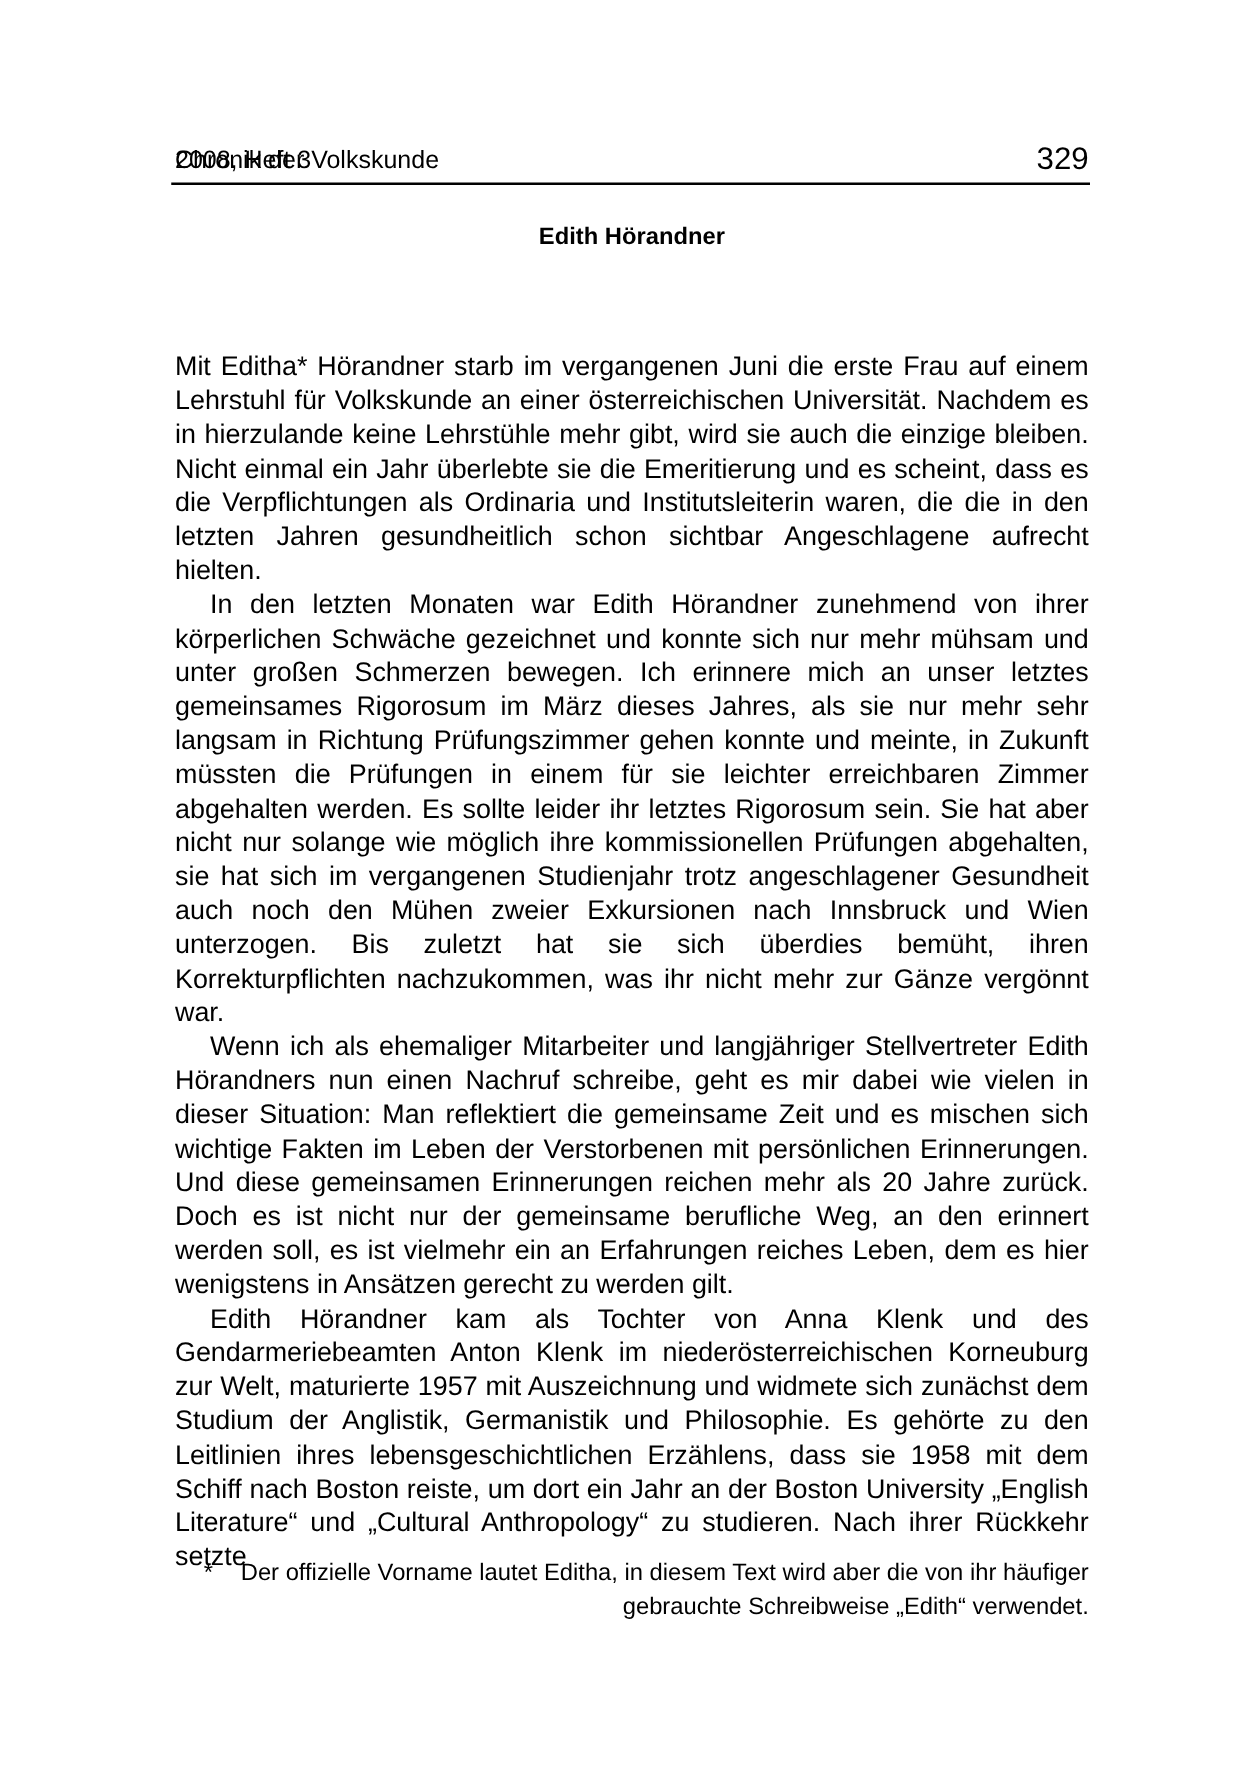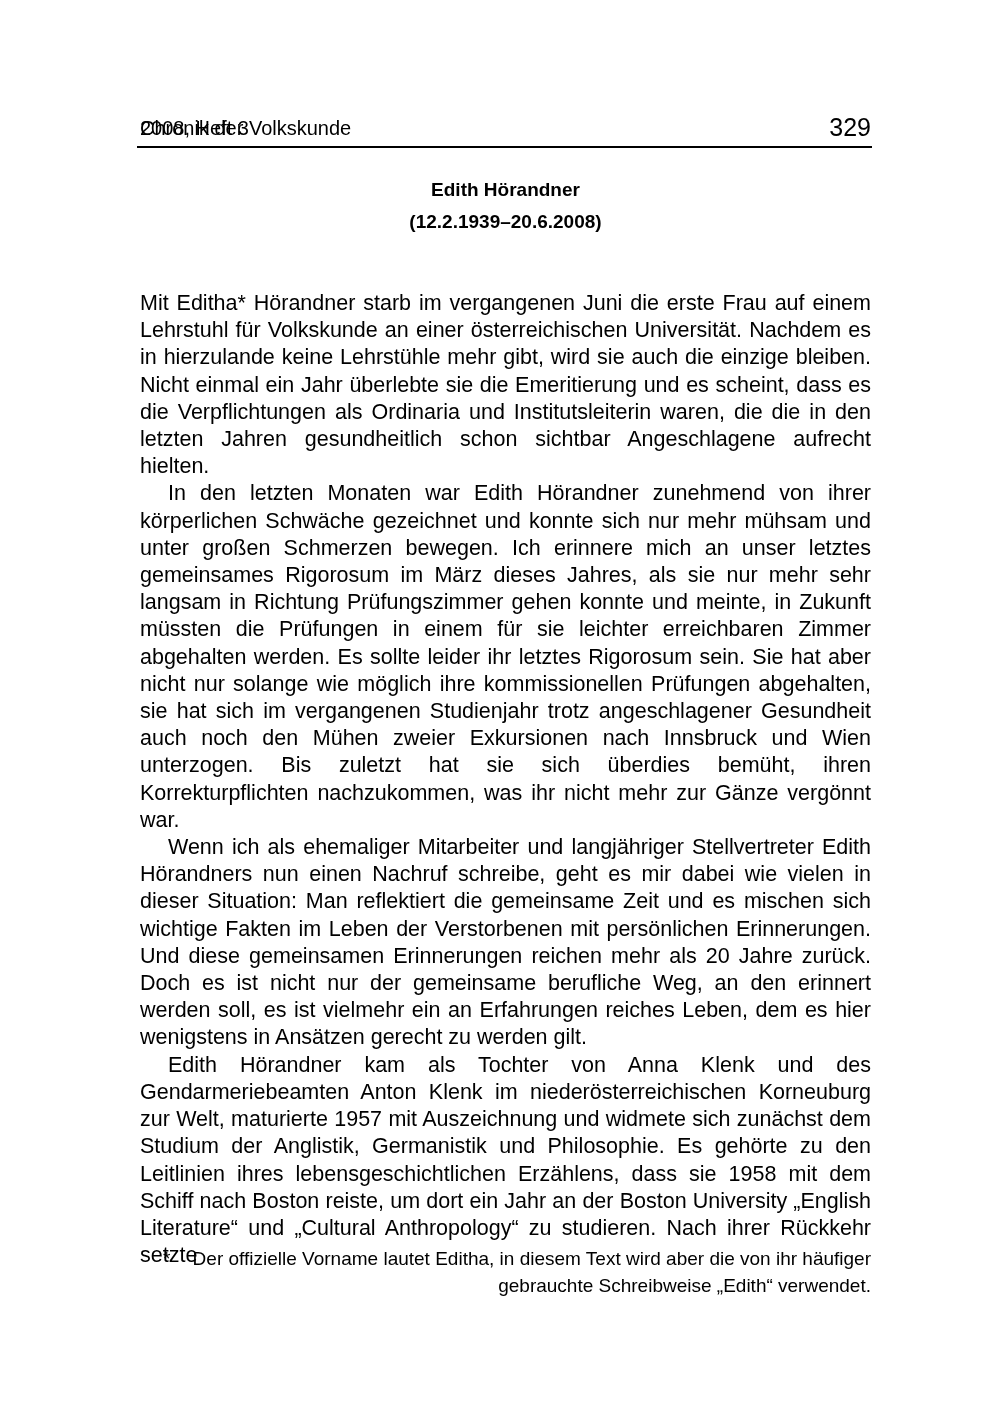--- a/index.html
+++ b/index.html
@@ -54,21 +54,21 @@
     top: 174px;
     left: 140px;
     width: 731px;
     text-align: center;
     font-weight: bold;
     font-size: 19px;
     line-height: 32px;
   }
   .body-text {
     position: absolute;
-    top: 290px;
+    top: 280px;
     left: 140px;
     width: 731px;
     font-size: 21.5px;
     line-height: 27.2px;
     text-align: justify;
   }
   .body-text p {
     margin: 0;
     padding: 0;
   }
@@ -102,21 +102,20 @@
   <header class="page-header">
     <span class="hdr-left">2008, Heft 3</span>
     <span class="hdr-center">Chronik der Volkskunde</span>
     <span class="hdr-right">329</span>
   </header>
 
   <div class="header-rule"></div>
 
   <div class="article-title">
     <div>Edith Hörandner</div>
-    <div>(12.2.1939–20.6.2008)</div>
   </div>
 
   <main class="body-text">
     <p>Mit Editha* Hörandner starb im vergangenen Juni die erste Frau auf einem Lehrstuhl für Volkskunde an einer österreichischen Universität. Nachdem es in hierzulande keine Lehrstühle mehr gibt, wird sie auch die einzige bleiben. Nicht einmal ein Jahr überlebte sie die Emeritierung und es scheint, dass es die Verpflichtungen als Ordinaria und Institutsleiterin waren, die die in den letzten Jahren gesundheitlich schon sichtbar Angeschlagene aufrecht hielten.</p>
     <p class="ind">In den letzten Monaten war Edith Hörandner zunehmend von ihrer körperlichen Schwäche gezeichnet und konnte sich nur mehr mühsam und unter großen Schmerzen bewegen. Ich erinnere mich an unser letztes gemeinsames Rigorosum im März dieses Jahres, als sie nur mehr sehr langsam in Richtung Prüfungszimmer gehen konnte und meinte, in Zukunft müssten die Prüfungen in einem für sie leichter erreichbaren Zimmer abgehalten werden. Es sollte leider ihr letztes Rigorosum sein. Sie hat aber nicht nur solange wie möglich ihre kommissionellen Prüfungen abgehalten, sie hat sich im vergangenen Studienjahr trotz angeschlagener Gesundheit auch noch den Mühen zweier Exkursionen nach Innsbruck und Wien unterzogen. Bis zuletzt hat sie sich überdies bemüht, ihren Korrekturpflichten nachzukommen, was ihr nicht mehr zur Gänze vergönnt war.</p>
     <p class="ind">Wenn ich als ehemaliger Mitarbeiter und langjähriger Stellvertreter Edith Hörandners nun einen Nachruf schreibe, geht es mir dabei wie vielen in dieser Situation: Man reflektiert die gemeinsame Zeit und es mischen sich wichtige Fakten im Leben der Verstorbenen mit persönlichen Erinnerungen. Und diese gemeinsamen Erinnerungen reichen mehr als 20 Jahre zurück. Doch es ist nicht nur der gemeinsame berufliche Weg, an den erinnert werden soll, es ist vielmehr ein an Erfahrungen reiches Leben, dem es hier wenigstens in Ansätzen gerecht zu werden gilt.</p>
     <p class="ind">Edith Hörandner kam als Tochter von Anna Klenk und des Gendarmeriebeamten Anton Klenk im niederösterreichischen Korneuburg zur Welt, maturierte 1957 mit Auszeichnung und widmete sich zunächst dem Studium der Anglistik, Germanistik und Philosophie. Es gehörte zu den Leitlinien ihres lebensgeschichtlichen Erzählens, dass sie 1958 mit dem Schiff nach Boston reiste, um dort ein Jahr an der Boston University „English Literature“ und „Cultural Anthropology“ zu studieren. Nach ihrer Rückkehr setzte</p>
   </main>
 
   <div class="footnote">

